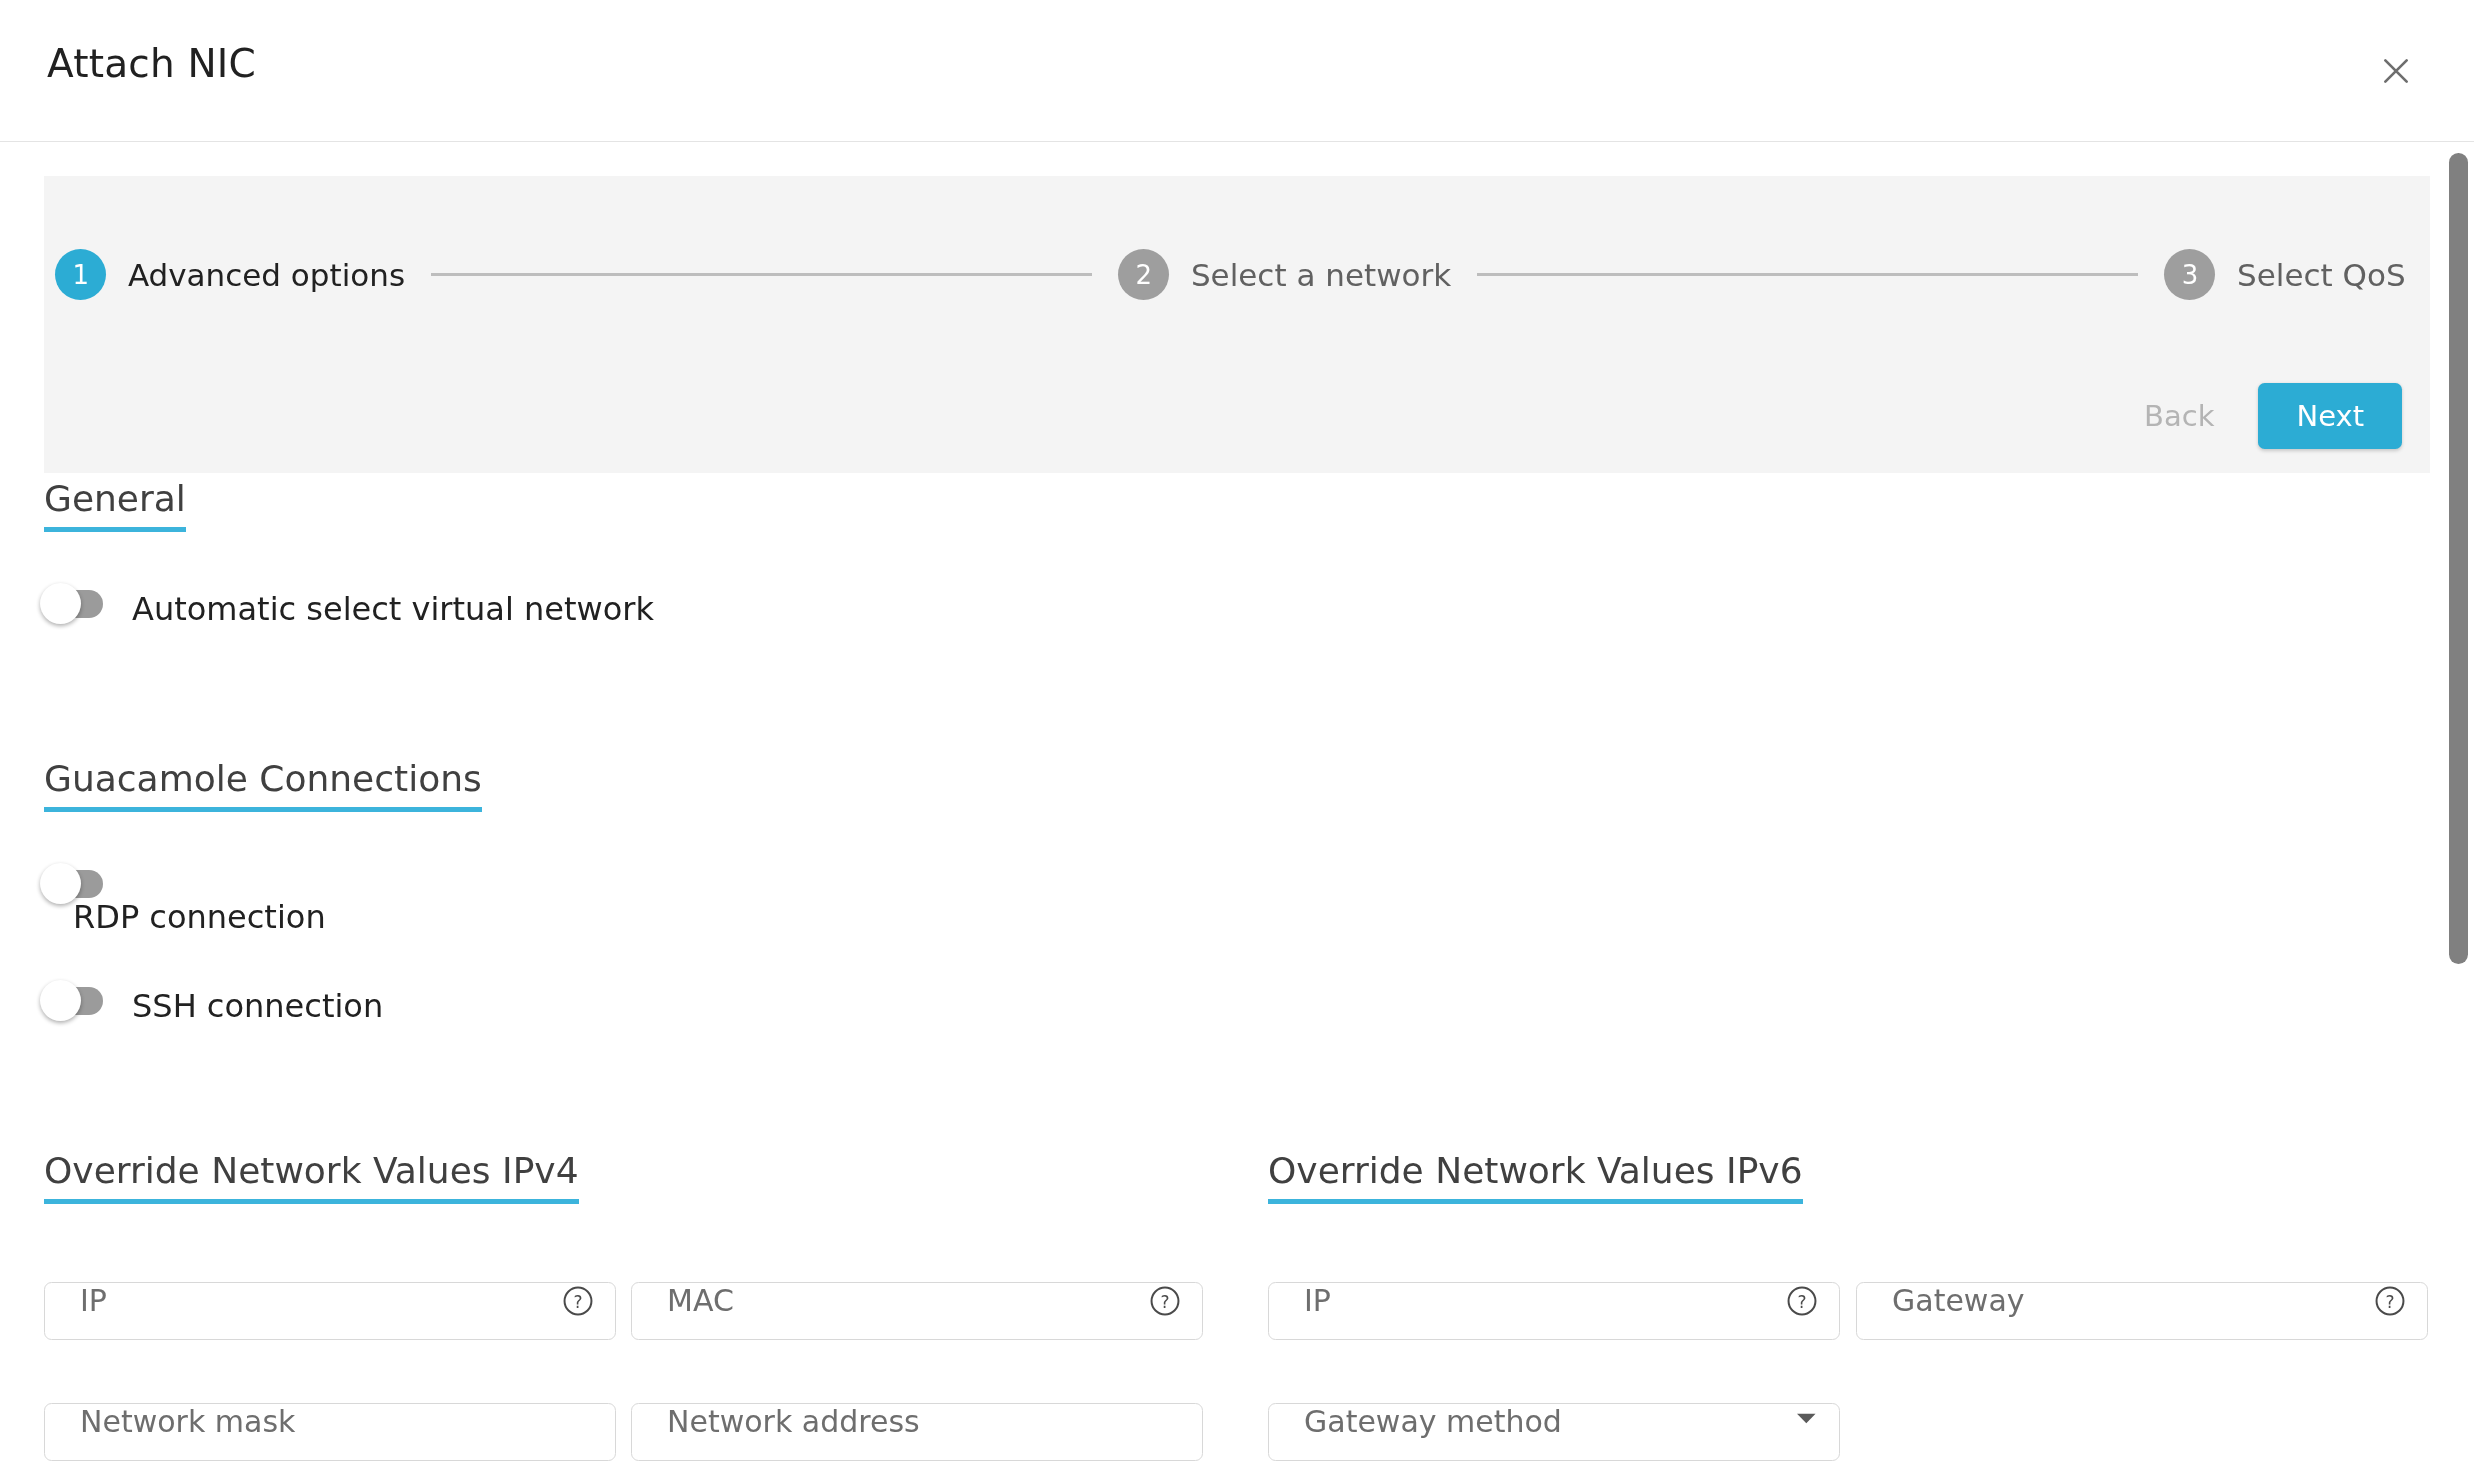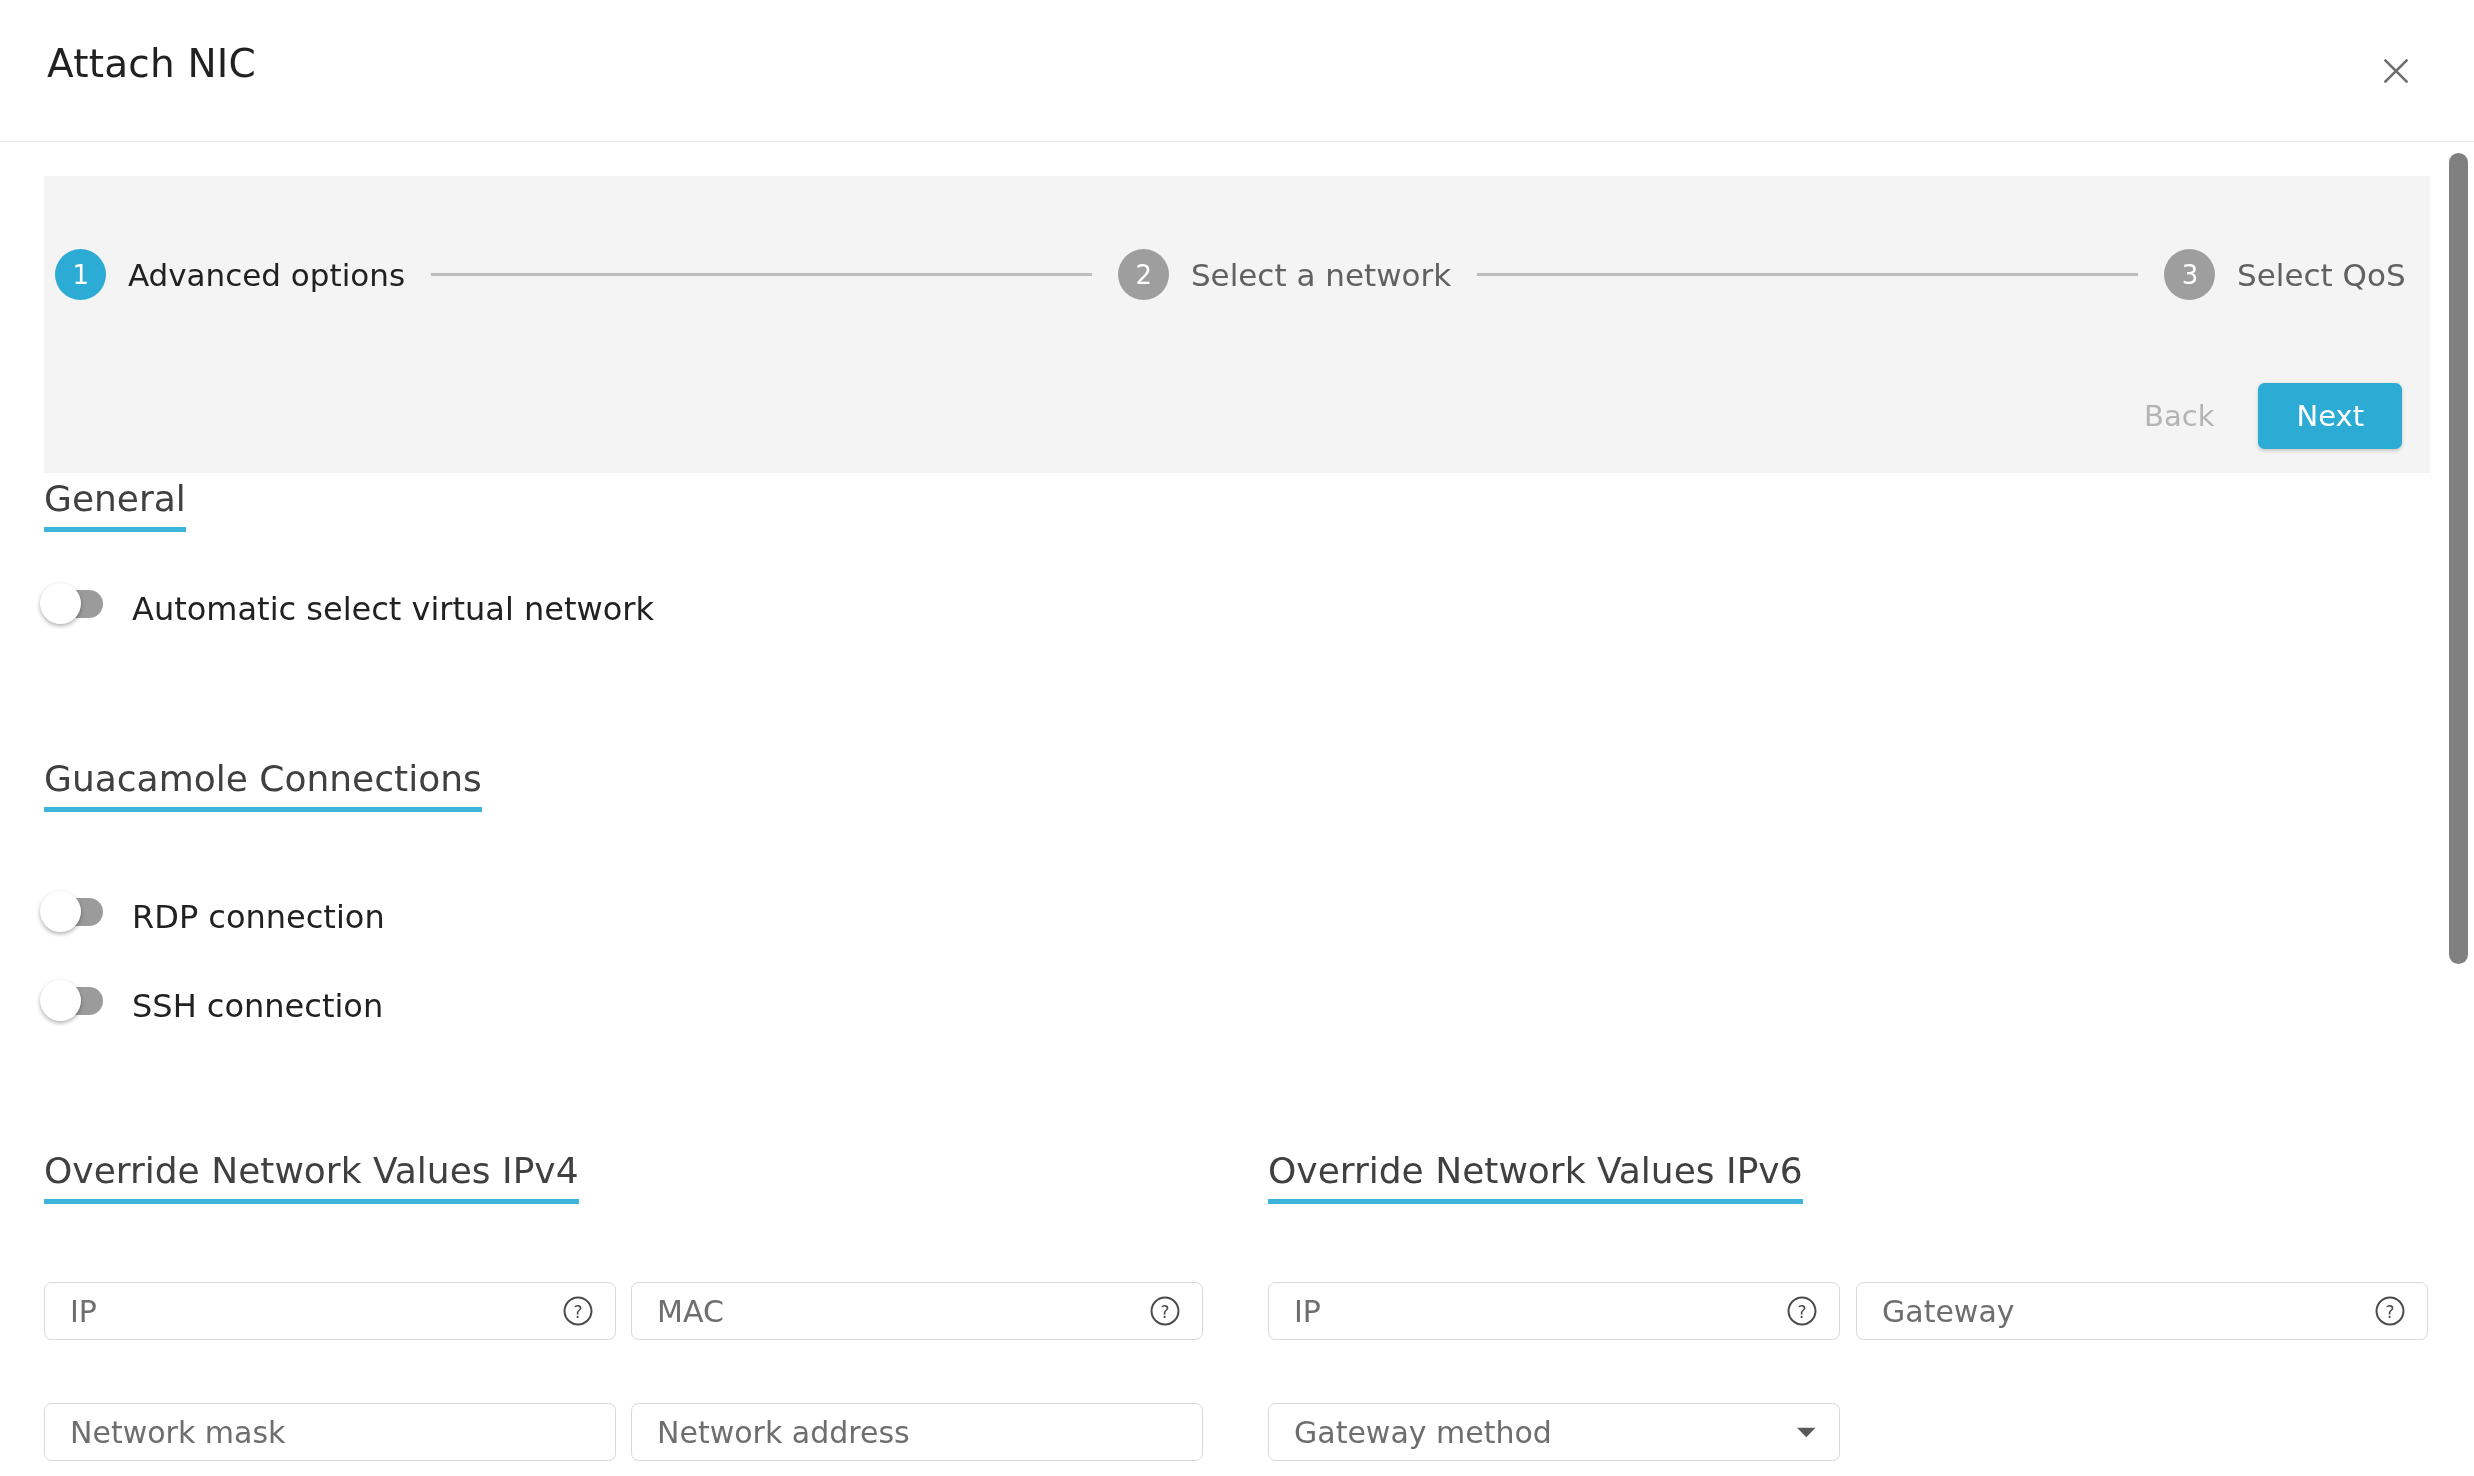--- a/index.html
+++ b/index.html
@@ -193,22 +193,22 @@
   }
 
   
   .field {
     position: absolute;
     height: 58px;
     border: 1.9px solid #d8d8d8;
     border-radius: 7.5px;
     background: #ffffff;
     display: flex;
-    align-items: center;
-    padding: 0 19px 0 25px;
+    align-items: flex-start;
+    padding: 0 19px 0 35px;
     cursor: text;
   }
   .field .ph {
     font-size: 30px;
     color: #6e6e6e;
     flex: 1 1 auto;
     white-space: nowrap;
     overflow: hidden;
   }
   .help-icon {
@@ -299,21 +299,21 @@
 
     <div class="toggle-row" style="left:44px; top:446px;">
       <span class="toggle">
         <span class="knob"></span>
       </span>
       <span class="toggle-label">Automatic select virtual network</span>
     </div>
 
     <div class="section-head" style="left:44px; top:614px;">Guacamole Connections</div>
 
-    <div class="toggle-row" style="left:44px; top:754px;">
+    <div class="toggle-row" style="left:44px; top:726px;flex-direction:column;">
       <span class="toggle">
         <span class="knob"></span>
       </span>
       <span class="toggle-label">RDP connection</span>
     </div>
 
     <div class="toggle-row" style="left:44px; top:843px;">
       <span class="toggle">
         <span class="knob"></span>
       </span>

